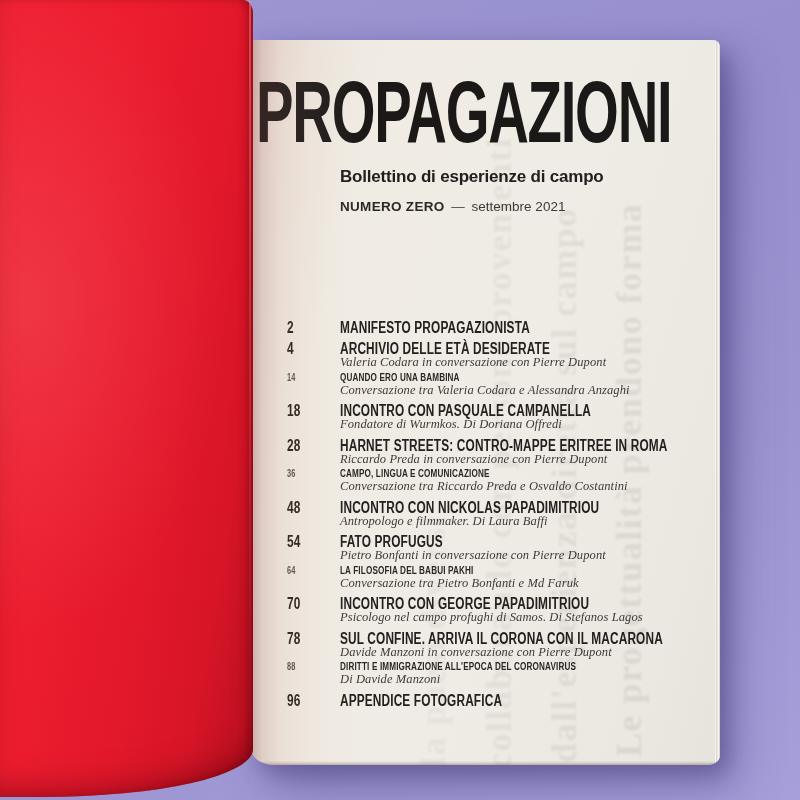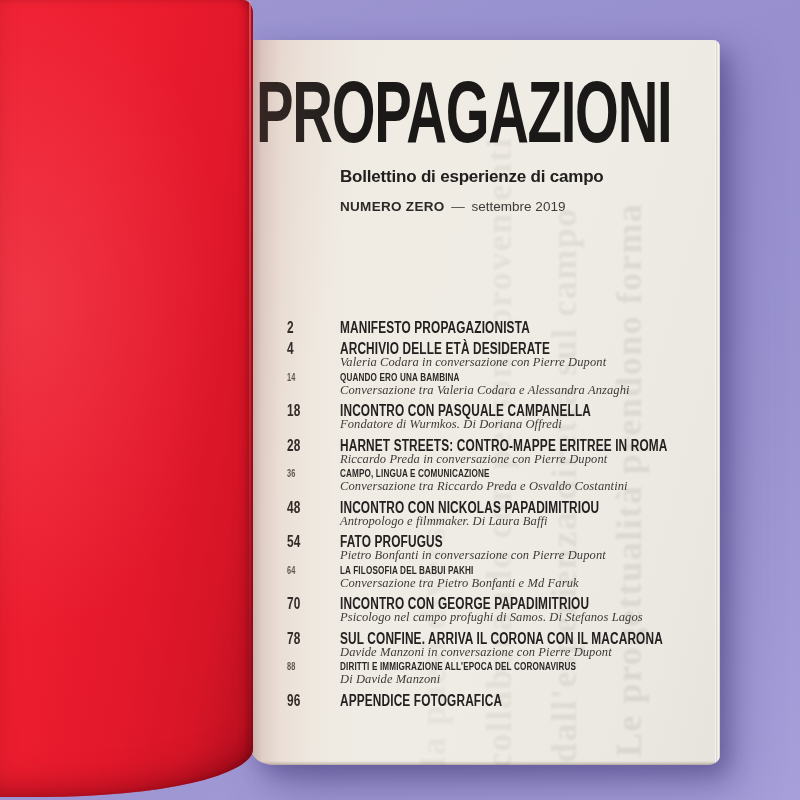--- a/index.html
+++ b/index.html
@@ -123,21 +123,21 @@
     <div class="ghost g4">
         <span>da paesi diversi</span>
       </div>
 
     <div class="masthead">
       <h1 class="mag-title">PROPAGAZIONI</h1>
       <p class="mag-subtitle">Bollettino di esperienze di campo</p>
       <div class="issue-line">
         <span class="num">NUMERO ZERO</span>
         <span class="sep">—</span>
-        <span class="date">settembre 2019</span>
+        <span class="date">settembre 2021</span>
       </div>
     </div>
 
     <div class="toc">
 
       <div class="tentry">
         <div class="trow t-h">
             <span class="tnum"><span class="cond">2</span></span>
             <span><span class="cond">MANIFESTO PROPAGAZIONISTA</span></span>
           </div>

